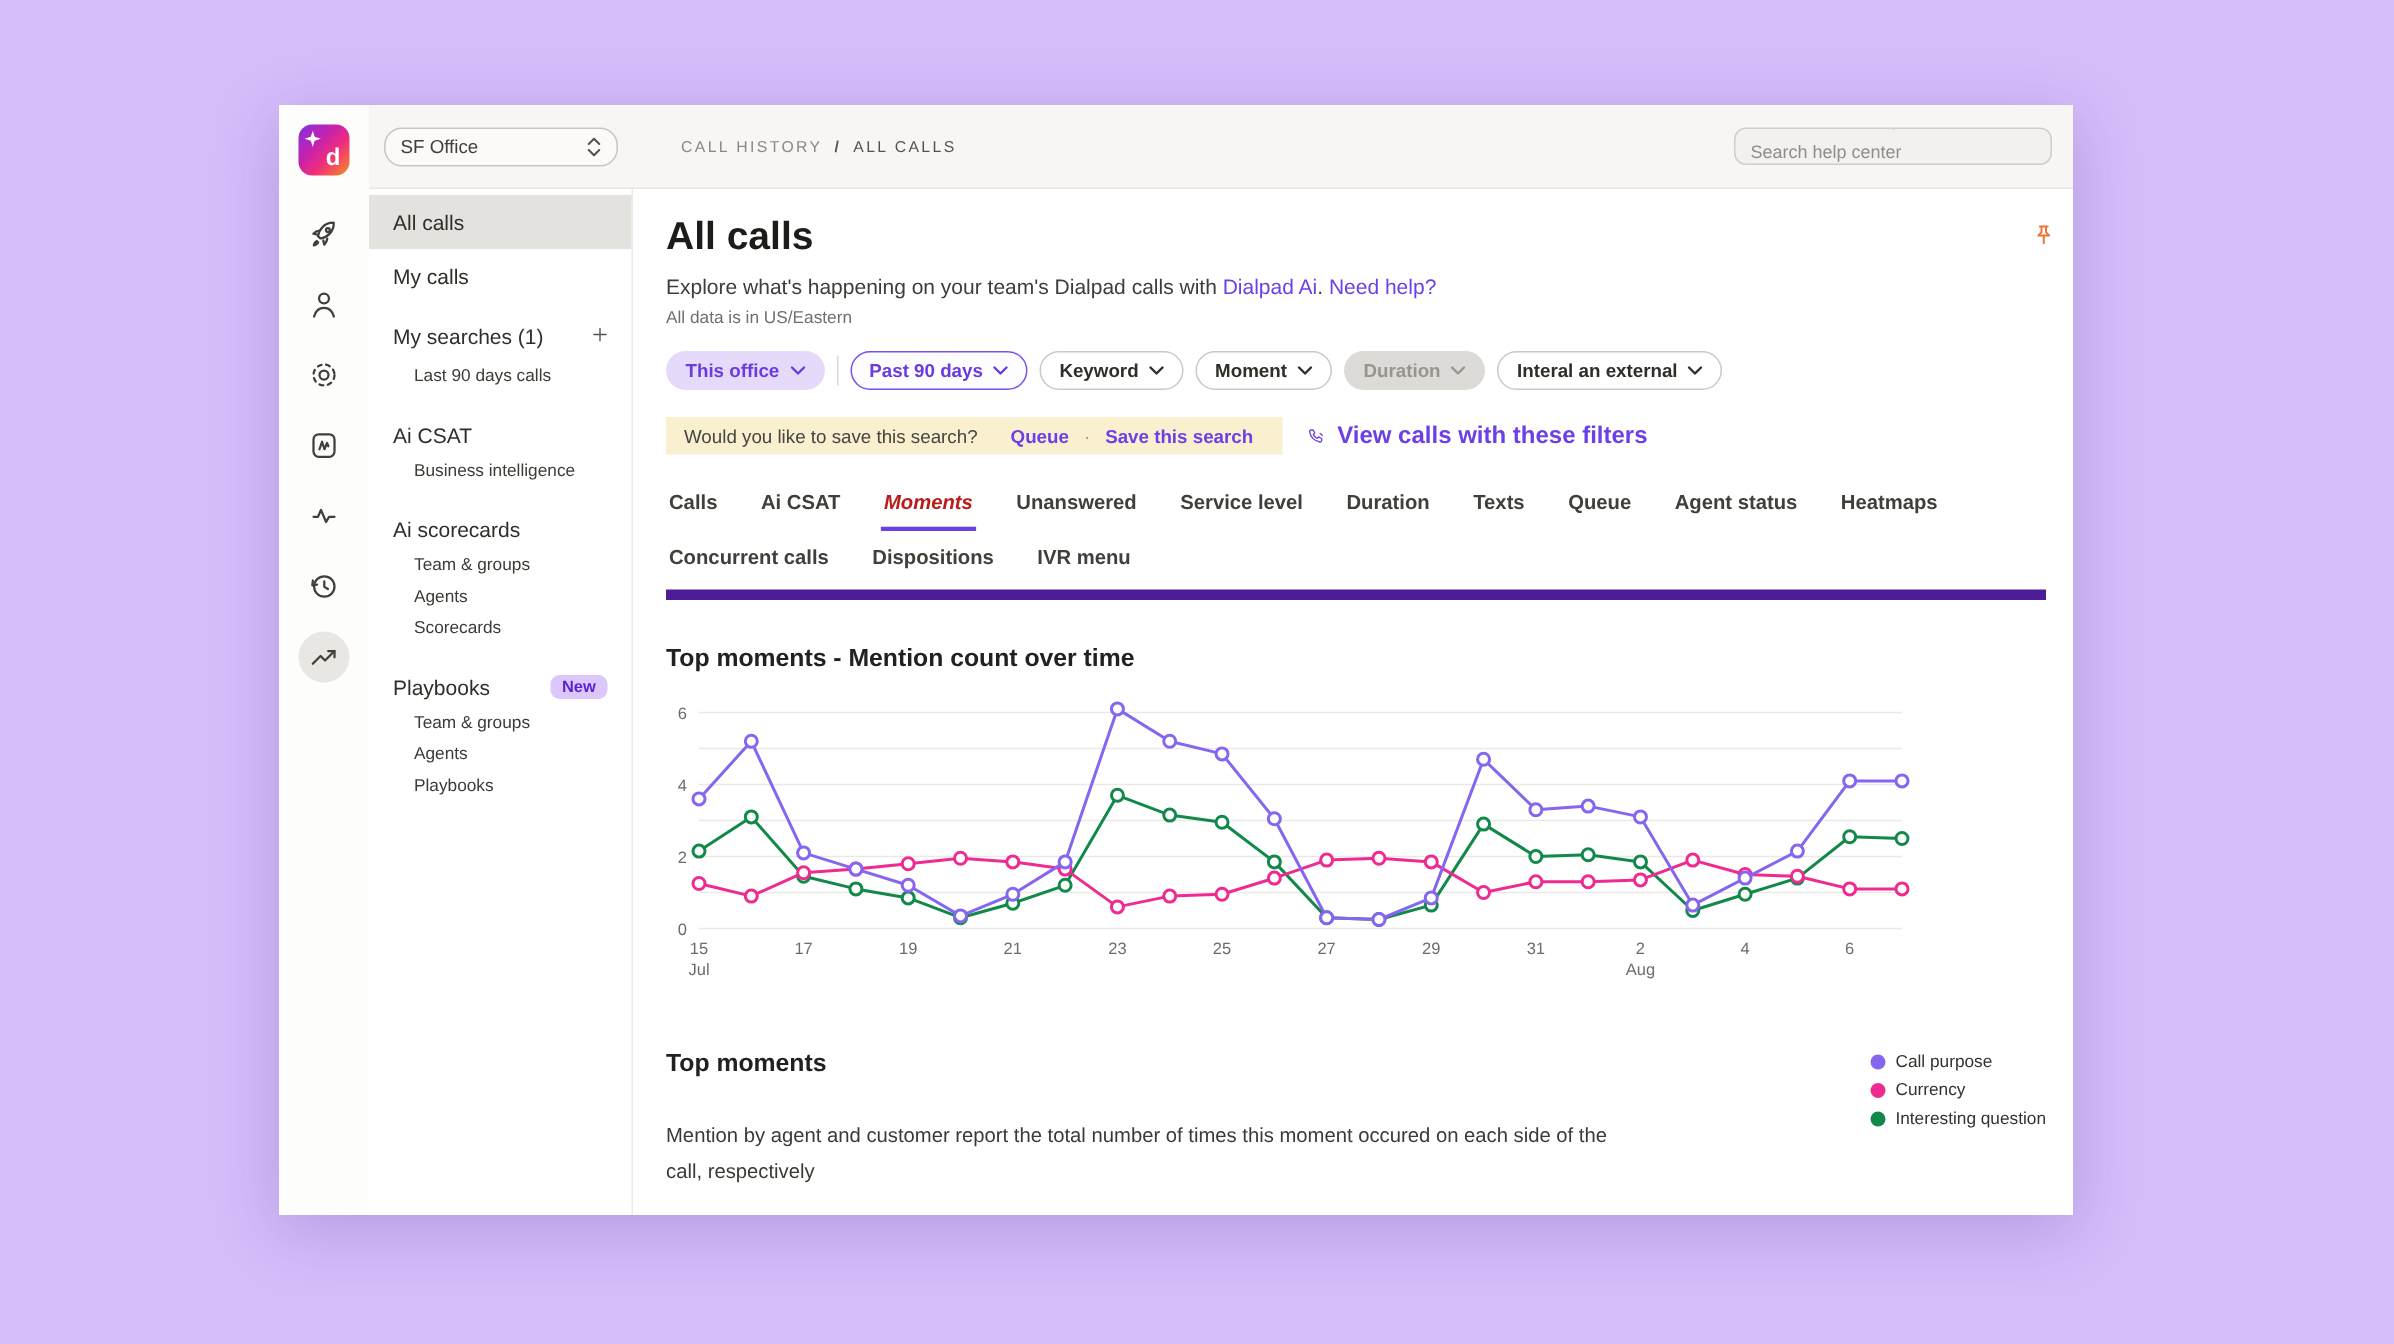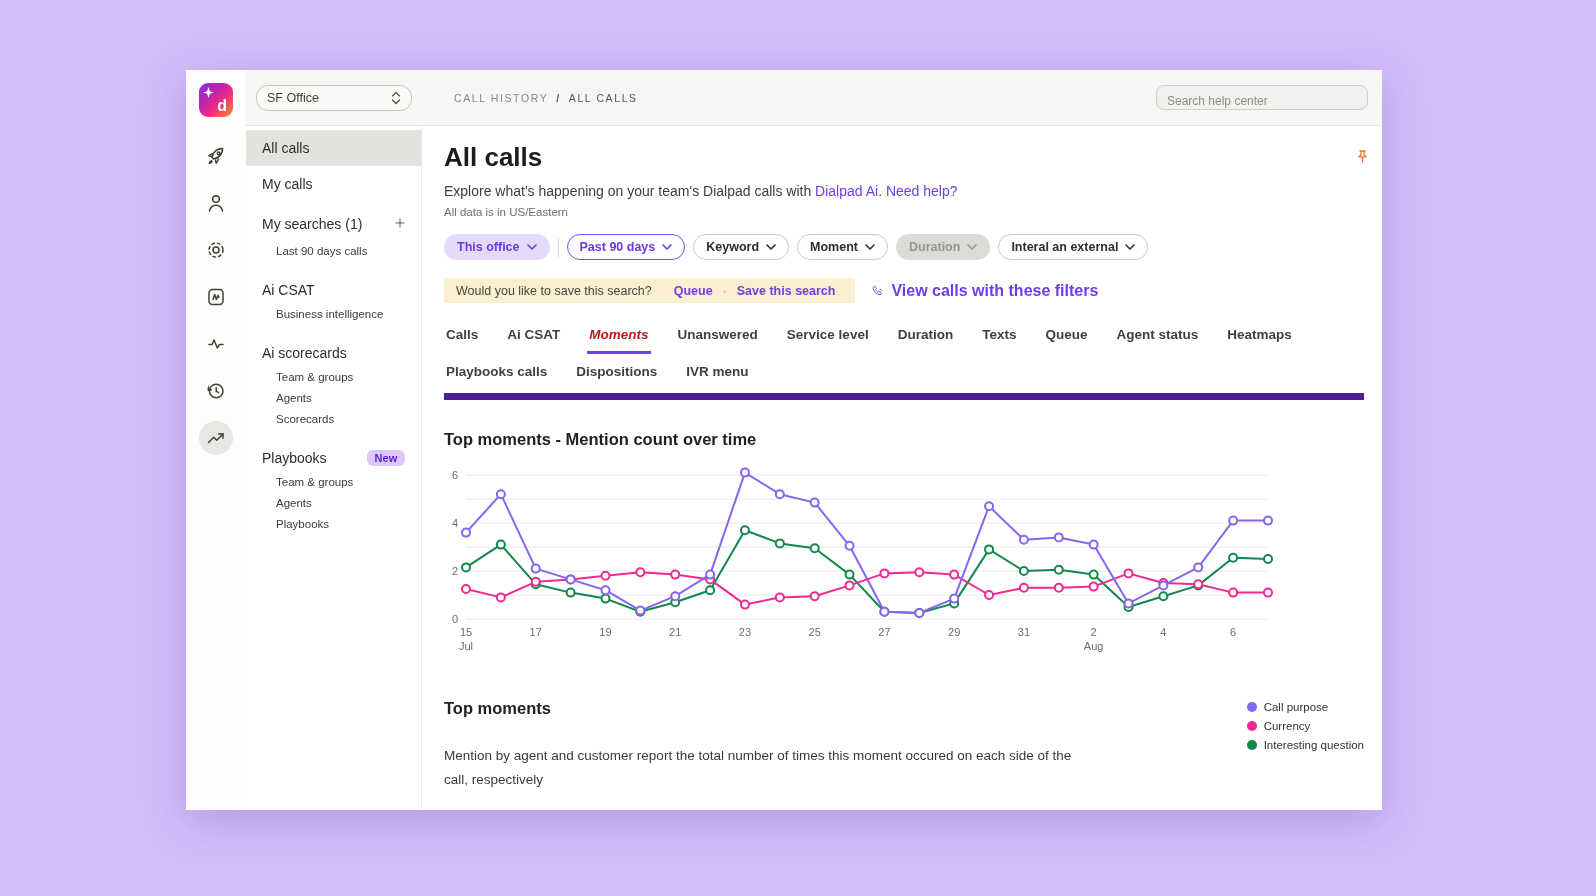--- a/index.html
+++ b/index.html
@@ -251,21 +251,21 @@
       <div class="tab">Calls</div>
       <div class="tab">Ai CSAT</div>
       <div class="tab active">Moments</div>
       <div class="tab">Unanswered</div>
       <div class="tab">Service level</div>
       <div class="tab">Duration</div>
       <div class="tab">Texts</div>
       <div class="tab">Queue</div>
       <div class="tab">Agent status</div>
       <div class="tab">Heatmaps</div>
-      <div class="tab">Playbooks calls</div>
+      <div class="tab">Concurrent calls</div>
       <div class="tab">Dispositions</div>
       <div class="tab">IVR menu</div>
     </div>
 
     <div class="chart-title">Top moments - Mention count over time</div>
     <div class="chart-wrap">
       <svg class="chart" width="920" height="200" viewBox="0 0 920 200">
           <line x1="22" y1="164" x2="824" y2="164" stroke="#ebe9e7" stroke-width="1"></line>
           <line x1="22" y1="140" x2="824" y2="140" stroke="#ebe9e7" stroke-width="1"></line>
           <line x1="22" y1="116" x2="824" y2="116" stroke="#ebe9e7" stroke-width="1"></line>

